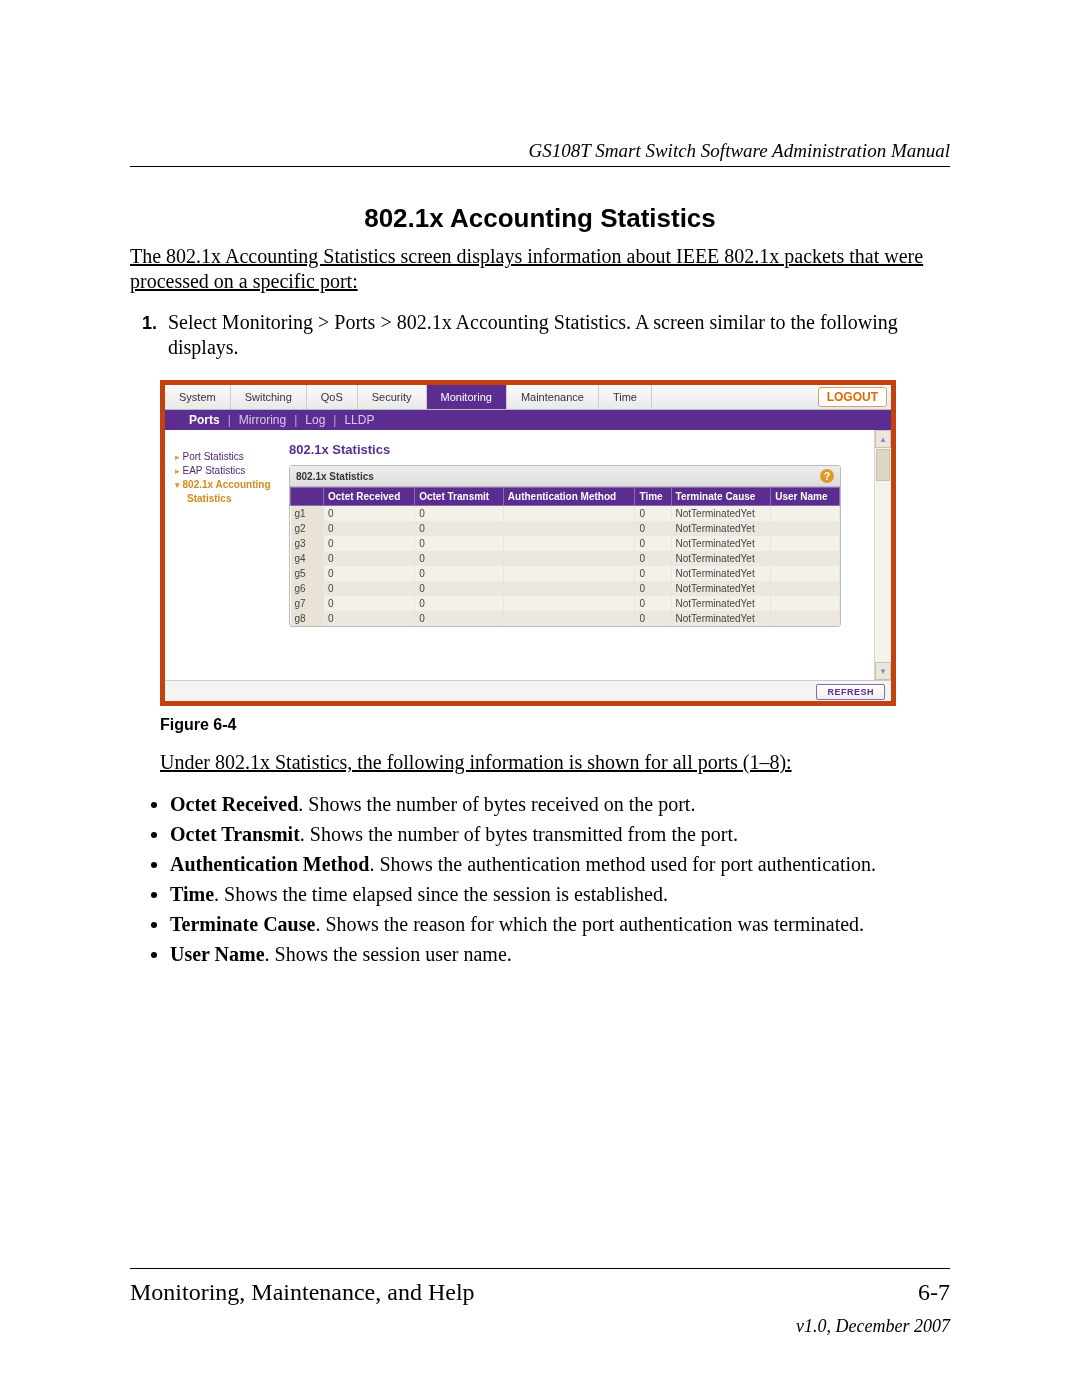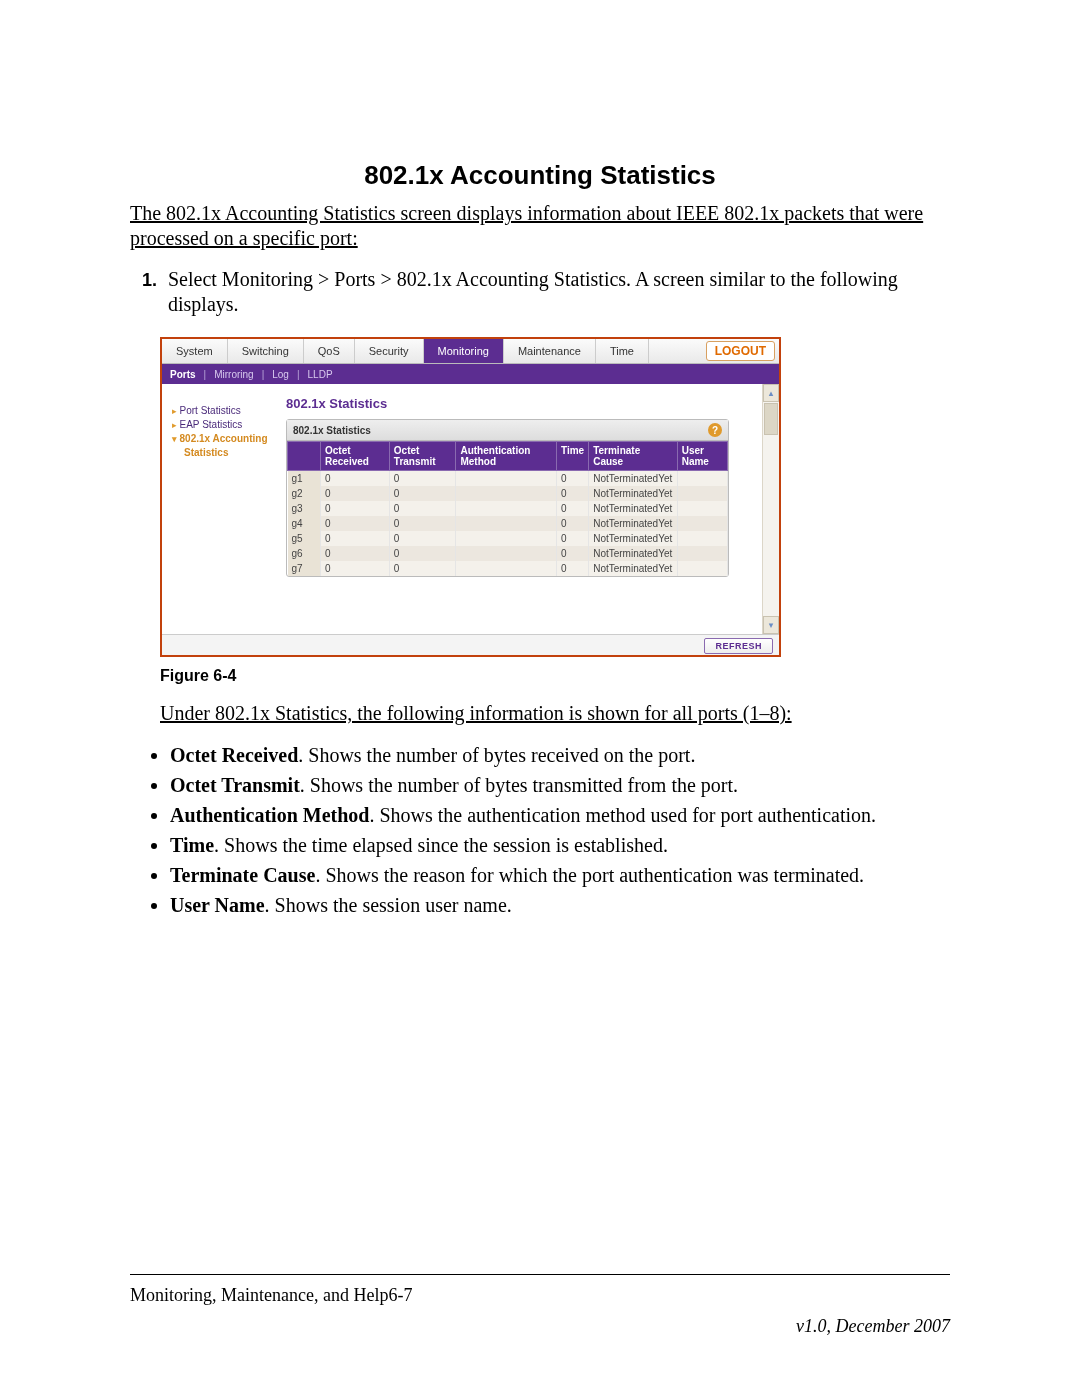--- a/index.html
+++ b/index.html
@@ -58,30 +58,30 @@
   }
   ul.bullets li { margin: 4px 0; }
   .bold { font-weight: bold; }
   .footer {
     position: absolute;
     left: 130px;
     right: 130px;
     bottom: 60px;
   }
   .footer-rule { border-top: 1.5px solid #000; margin-bottom: 10px; }
-  .footer-row { display:flex; font-size:18px; }
+  .footer-row { display:flex; justify-content:space-between; font-size:24px; }
   .footer-version { text-align:right; font-style: italic; font-size:18px; margin-top:10px; }
 
   
   .app-shot {
     margin: 8px 0 6px 30px;
-    width: 621px;
+    width: 736px;
     font-family: Verdana, Arial, sans-serif;
     font-size: 11px;
-    border: 2px solid #c2410c;
+    border: 5px solid #c2410c;
     background: #fff;
     box-sizing: border-box;
   }
   .topbar {
     display:flex;
     align-items:stretch;
     background: linear-gradient(#fbfbfb,#e9e9e9);
     border-bottom: 1px solid #bbb;
     height: 24px;
   }
@@ -106,22 +106,22 @@
     font-size: 12px;
     font-weight: bold;
     padding: 2px 8px;
     background: #fff;
   }
   .secondbar {
     background: #5c2d91;
     color: #e8dff5;
     height: 20px;
     display:flex; align-items:center;
-    font-size:10px;
-    padding-left: 0;
+    font-size:12px;
+    padding-left: 16px;
   }
   .secondbar .sitem { padding: 0 8px; color:#d8c9ee; }
   .secondbar .sitem.active { color:#fff; font-weight:bold; }
   .secondbar .sep { color:#b9a5d8; }
   .content-area {
     display:flex;
     background:#fff;
     min-height: 250px;
     position: relative;
   }
@@ -201,20 +201,21 @@
     padding:2px 10px;
     background:linear-gradient(#fff,#eee);
     border-radius:2px;
     letter-spacing:0.5px;
   }
 </style>
 </head>
 <body>
 
 <div class="page">
+  <div class="header-line">GS108T Smart Switch Software Administration Manual</div>
 
   <h2 class="section-title">802.1x Accounting Statistics</h2>
 
   <p class="body">The 802.1x Accounting Statistics screen displays information about IEEE 802.1x packets that were processed on a specific port:</p>
 
   <ol class="steps">
     <li>Select Monitoring &gt; Ports &gt; 802.1x Accounting Statistics. A screen similar to the following displays.</li>
   </ol>
 
   <div class="app-shot">
@@ -327,20 +328,29 @@
                 </tr>
                 <tr class="odd">
                   <td class="port-col">g7</td>
                   <td>0</td>
                   <td>0</td>
                   <td></td>
                   <td>0</td>
                   <td>NotTerminatedYet</td>
                   <td></td>
                 </tr>
+                <tr class="even">
+                  <td class="port-col">g8</td>
+                  <td>0</td>
+                  <td>0</td>
+                  <td></td>
+                  <td>0</td>
+                  <td>NotTerminatedYet</td>
+                  <td></td>
+                </tr>
               </tbody>
           </table>
         </div>
       </div>
 
       <div class="scrollbar">
         <div class="scroll-btn">▴</div>
         <div class="scroll-thumb"></div>
         <div class="scroll-track"></div>
         <div class="scroll-btn">▾</div>

